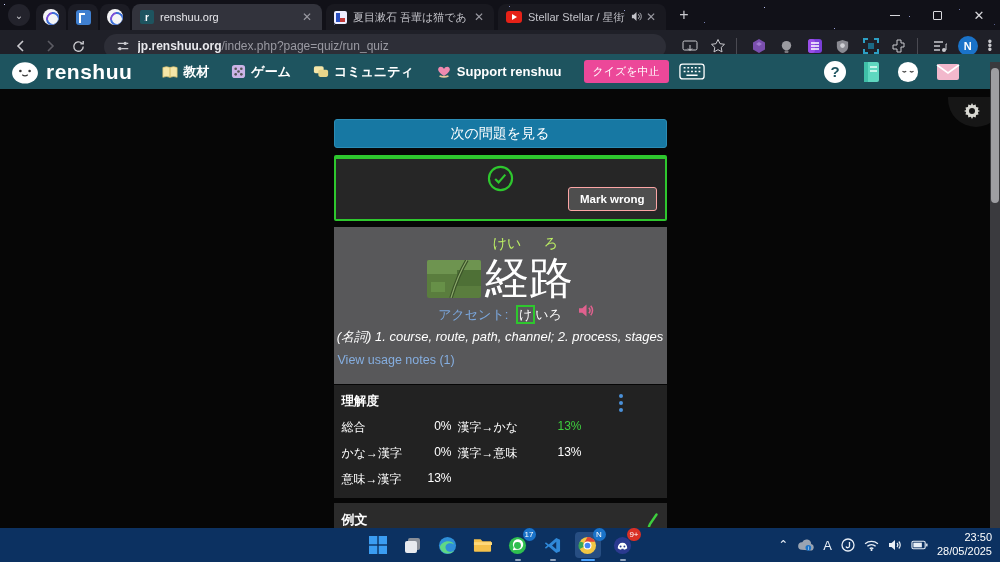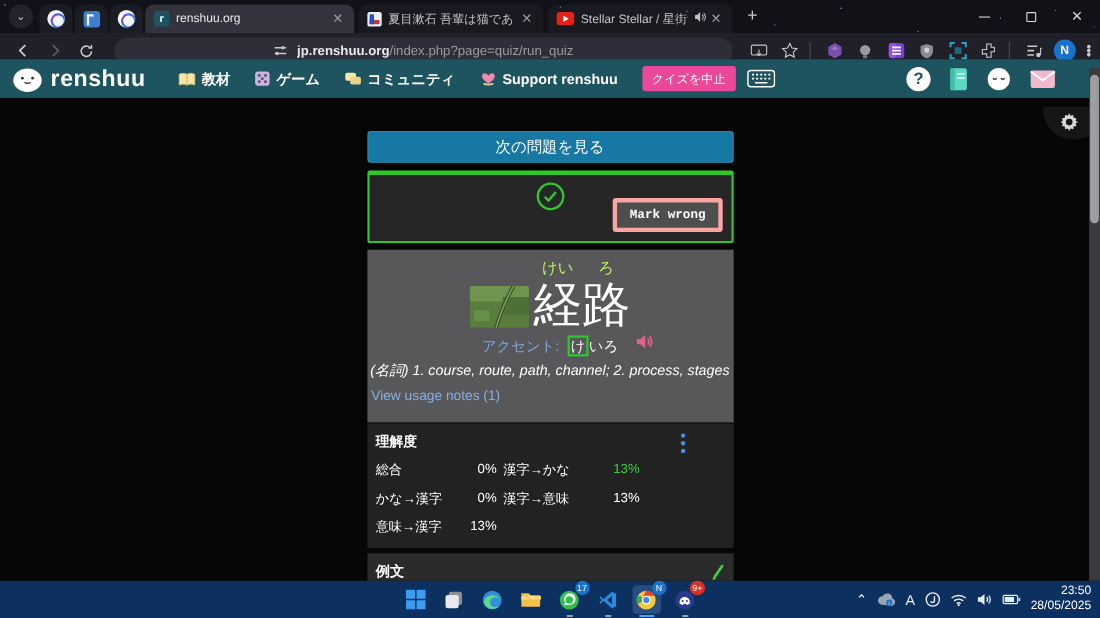--- a/index.html
+++ b/index.html
@@ -33,21 +33,21 @@
   .favicon-yt::after { content:""; position:absolute; left:6px; top:3px; border-left:5px solid #fff; border-top:3px solid transparent; border-bottom:3px solid transparent; }
   .tab-audio { font-size:10px; color:#c3c3c9; margin-right:2px; }
   .new-tab { width:24px; height:24px; color:#c9c9ce; font-size:16px; display:flex; align-items:center; justify-content:center; margin:0 0 3px 6px; }
   .win-controls { margin-left:auto; display:flex; height:30px; }
   .win-btn { width:42px; height:30px; display:flex; align-items:center; justify-content:center; color:#d8d8dc; font-size:13px; }
   .win-btn .sq { width:9px; height:9px; border:1px solid #d8d8dc; border-radius:1px; }
   .win-btn .mn { width:10px; height:1px; background:#d8d8dc; }
 
   .toolbar { position:absolute; top:30px; left:0; width:100%; height:32px; background:#1f2028; display:flex; align-items:center; padding:0 8px; }
   .nav-ico { width:26px; height:26px; display:flex; align-items:center; justify-content:center; margin-right:4px; }
-  .omnibox { width:580px; height:25px; border-radius:13px; background:#2d2e37; display:flex; align-items:center; padding:0 12px; margin:0 8px;justify-content:center; }
+  .omnibox { width:580px; height:25px; border-radius:13px; background:#2d2e37; display:flex; align-items:center; padding:0 12px; margin:0 8px; }
   .omnibox .url { font-size:12px; white-space:nowrap; overflow:hidden; }
   .url .host { color:#e8e8ec; font-weight:bold; }
   .url .path { color:#9a9aa2; }
   .tb-right { display:flex; align-items:center; margin-left:auto; }
   .ext-ico { width:24px; height:24px; display:flex; align-items:center; justify-content:center; margin-left:4px; }
   .divider { width:1px; height:16px; background:#4a4a52; margin:0 6px; }
   .avatar { width:20px; height:20px; border-radius:50%; background:#1a73c9; color:#fff; font-size:11px; font-weight:bold; display:flex; align-items:center; justify-content:center; }
   .kebab { color:#c9c9ce; font-size:12px; letter-spacing:0; line-height:4px; margin-left:8px; text-align:center; }
 
   
@@ -59,22 +59,22 @@
   .quit-btn { background:#ec4899; color:#fff; font-size:11px; padding:4px 9px; border-radius:3px; margin-right:10px; }
   .hdr-right { margin-left:auto; display:flex; align-items:center; gap:16px; margin-right:30px; }
 
   
   .page { position:absolute; top:97px; left:0; width:100%; height:431px; background:#060606; overflow:hidden; }
   .content { width:333px; margin:0 auto; }
   .next-btn { margin-top:22px; height:29px; background:#1778a3; border:1px solid #2b8cb5; border-radius:3px; color:#fff; font-size:14px;
     display:flex; align-items:center; justify-content:center; }
   .result-box { position:relative; margin-top:7px; height:66px; background:#262626; border:2px solid #2ec72e; border-top-width:4px; border-radius:2px; }
   .check-wrap { display:flex; justify-content:center; padding-top:6px; }
-  .mark-wrong { position:absolute; right:8px; bottom:8px; background:#4e4e4e; border:4px solid #fca5a5; border-radius:3px;
-    color:#fff; font-size:11.5px; font-weight:bold; padding:5px 11px;font-family:Liberation Mono, monospace; }
+  .mark-wrong { position:absolute; right:8px; bottom:8px; background:#4e4e4e; border:1px solid #fca5a5; border-radius:3px;
+    color:#fff; font-size:11.5px; font-weight:bold; padding:5px 11px; }
 
   .vocab-card { position:relative; margin-top:6px; height:157px; background:#58585a; padding-top:8px; }
   .word-row { display:flex; justify-content:center; align-items:flex-end; }
   .word-img { margin:14px 4px 6px 0; border-radius:2px; }
   .word-block { display:flex; flex-direction:column; align-items:center; }
   .furigana { display:flex; width:100%; color:#bef264; font-size:14px; }
   .furigana span { width:50%; text-align:center; }
   .kanji { font-size:44px; color:#fff; line-height:1.15; }
   .speaker { position:absolute; right:72px; top:76px; }
   .accent-line { text-align:center; font-size:13px; margin-top:2px; color:#fff; }

